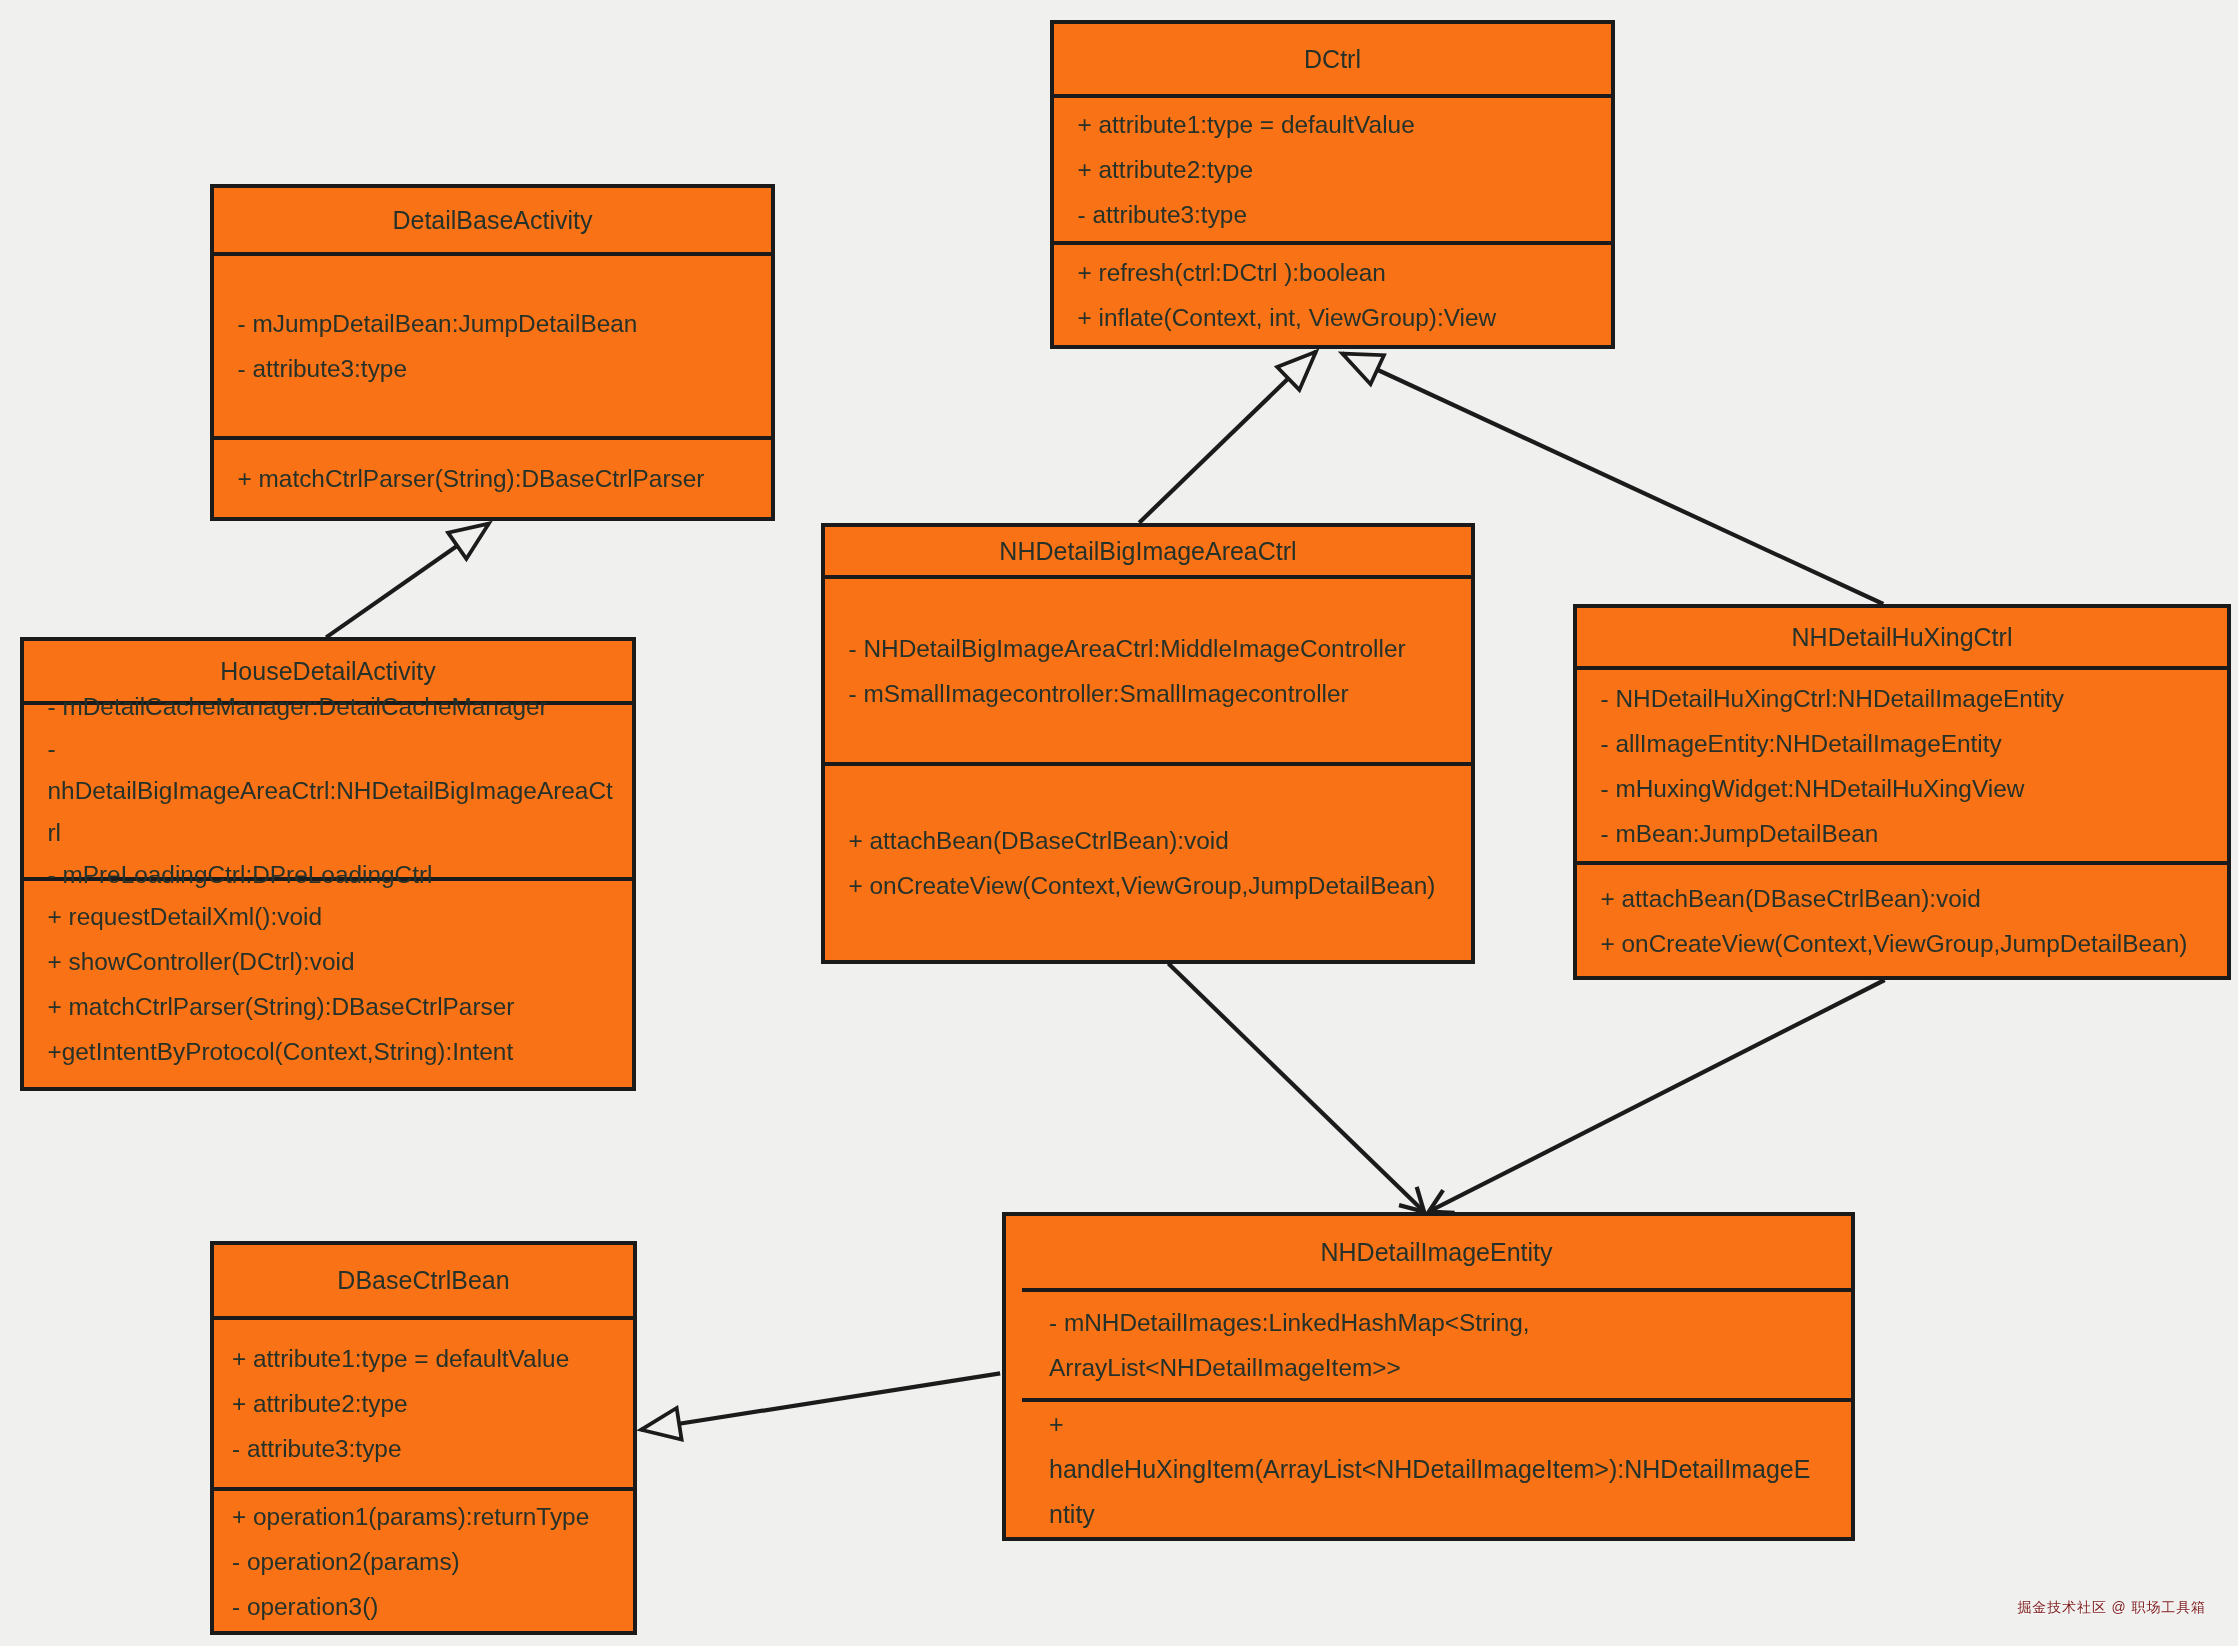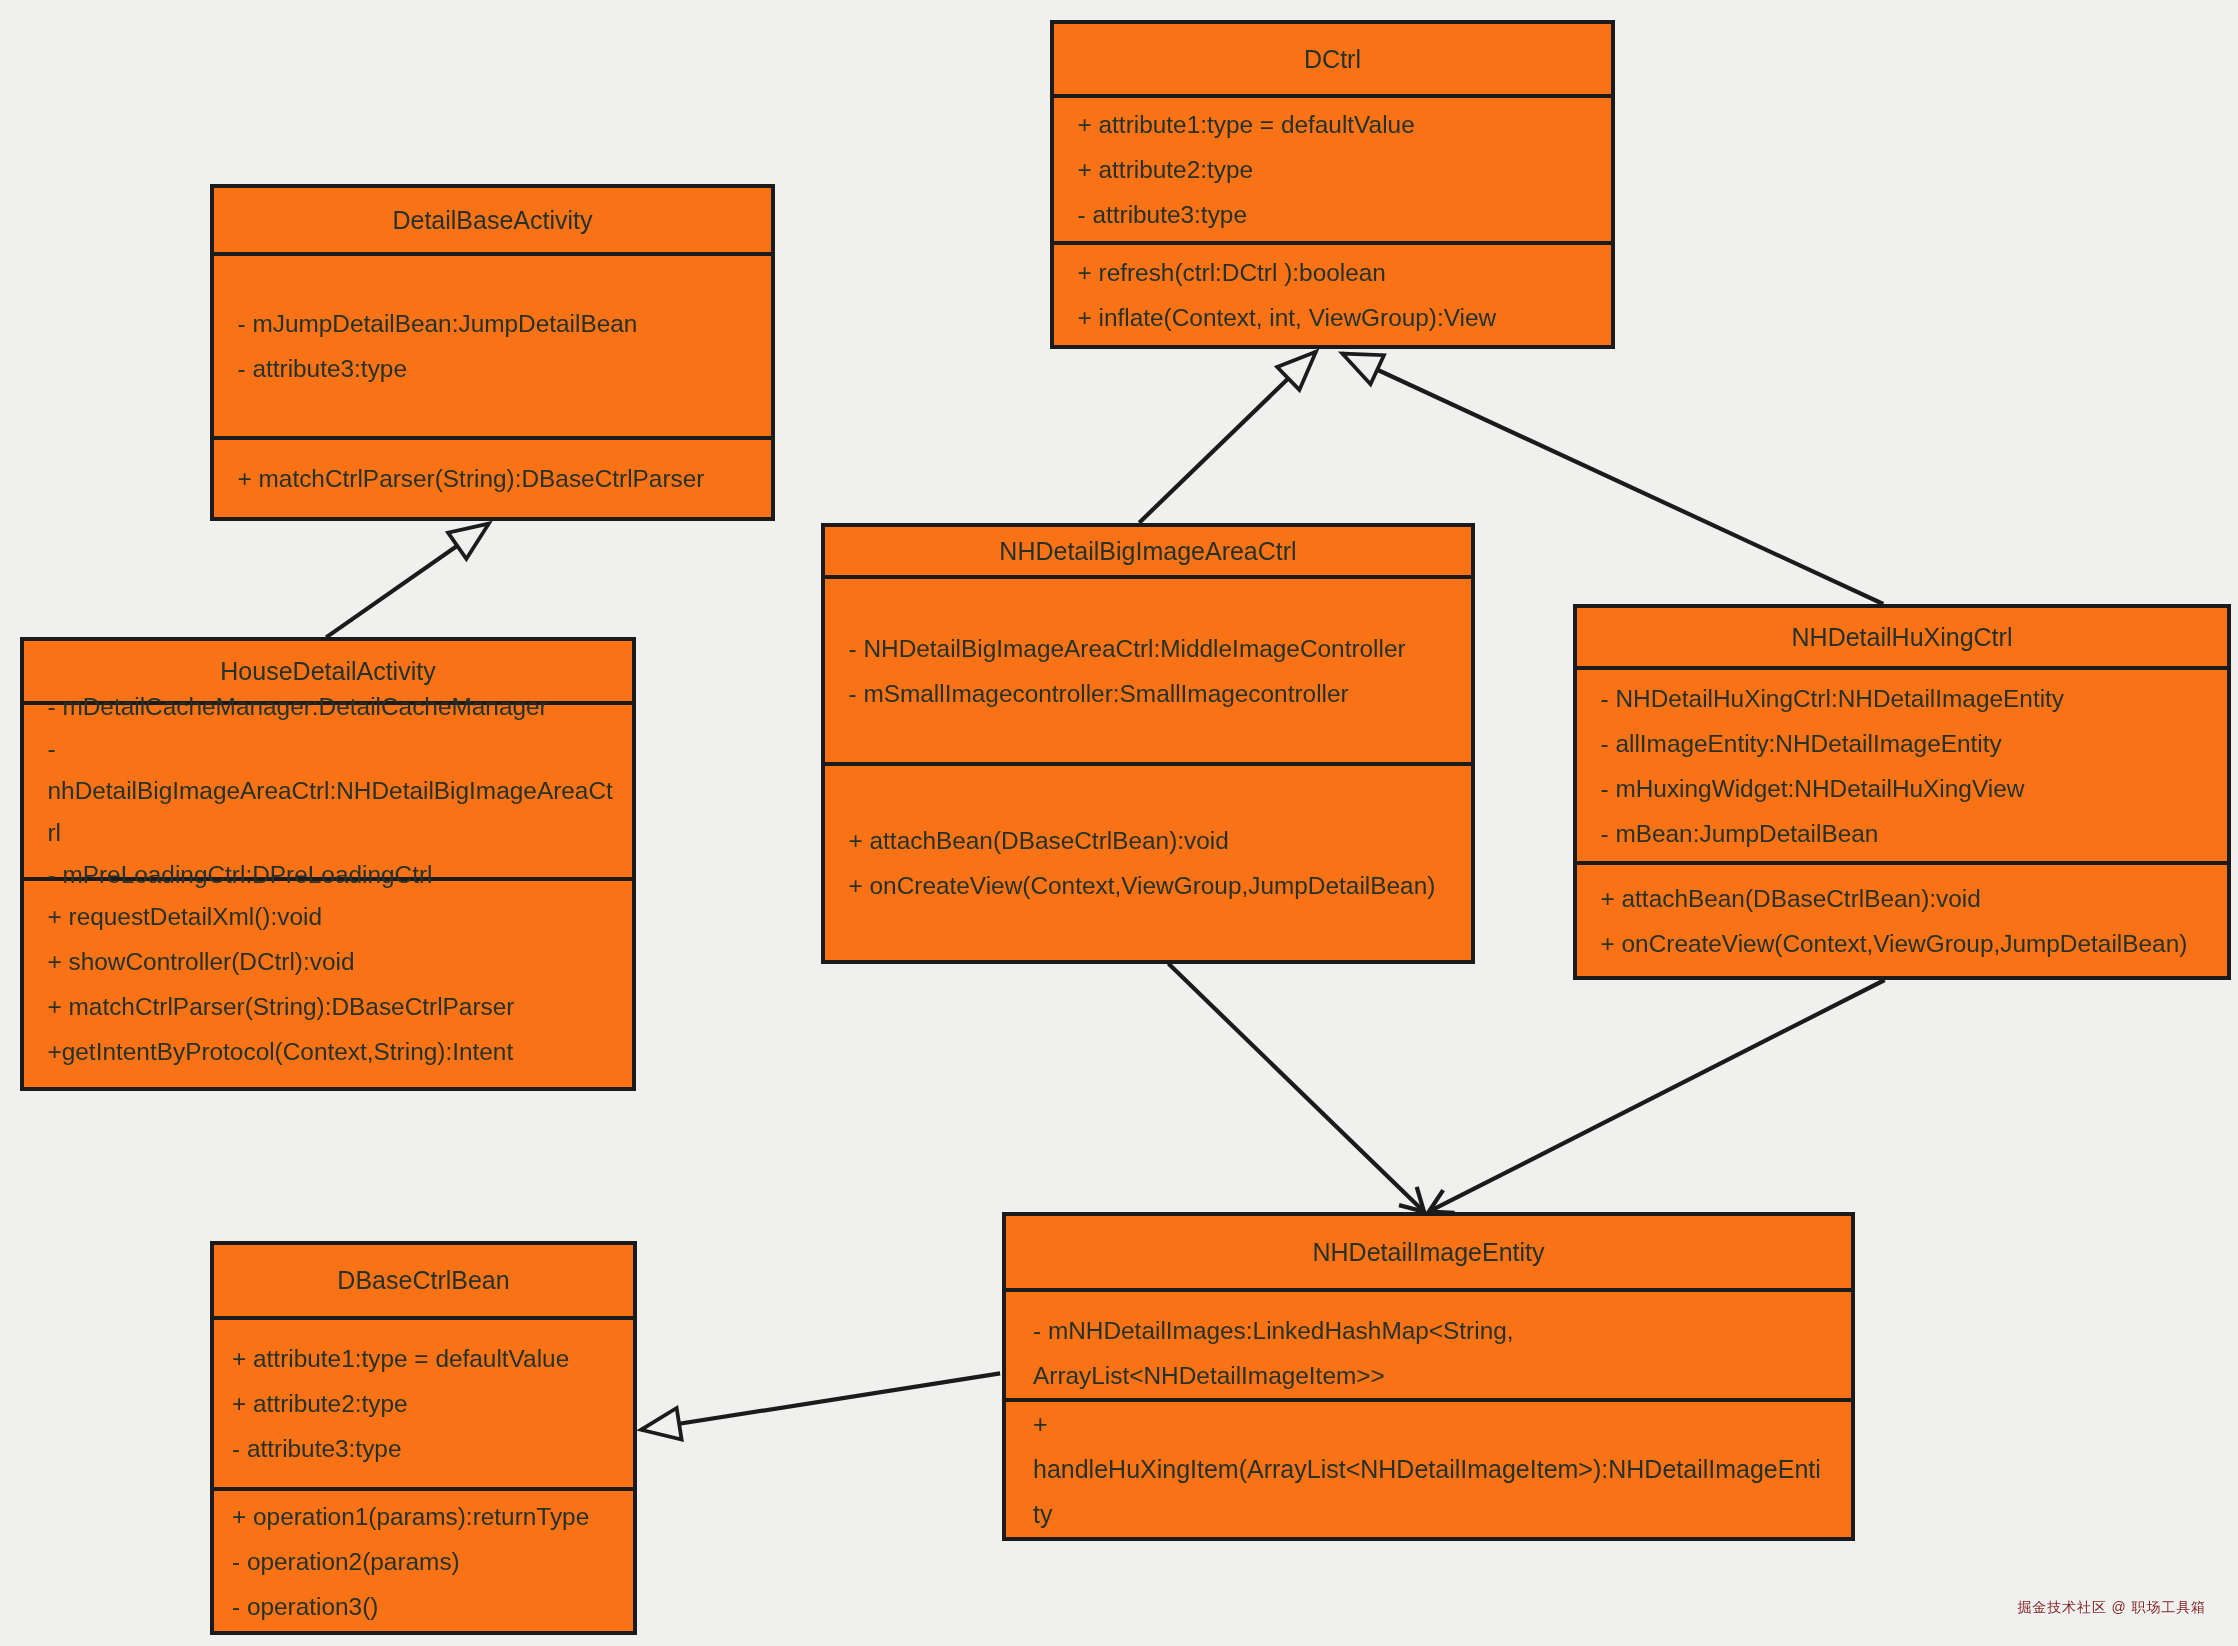--- a/index.html
+++ b/index.html
@@ -50,21 +50,21 @@
     font-size: 24.4px;
   }
   .line {
     line-height: 45px;
     overflow-wrap: anywhere;
     word-break: break-word;
     white-space: normal;
   }
   .lh-tight .line { line-height: 42px; }
   .pad-narrow { padding-left: 18px; padding-right: 12.2px; }
-  .pad-wide   { padding-left: 27px; padding-right: 27px; justify-content: flex-end; }
+  .pad-wide   { padding-left: 27px; padding-right: 27px; }
   .fs-53      { font-size: 25px; }
 
   svg.arrows {
     position: absolute;
     left: 0; top: 0;
     pointer-events: none;
   }
 
   .watermark {
     position: absolute;
@@ -153,21 +153,21 @@
       <div class="line">+ attribute2:type</div>
       <div class="line">- attribute3:type</div>
     </div>
     <div class="cls-methods pad-narrow">
       <div class="line">+ operation1(params):returnType</div>
       <div class="line">- operation2(params)</div>
       <div class="line">- operation3()</div>
     </div>
   </div>
 
-  <div class="cls" style="left:1002px; top:1212px; width:853px; height:329px;">
+  <div class="cls" style="left:1002px; top:1212px; width:853px; height:329px;padding-left:16px;">
     <div class="cls-title" style="height:76px">NHDetailImageEntity</div>
     <div class="cls-attrs pad-wide" style="height:110px">
       <div class="line">- mNHDetailImages:LinkedHashMap&lt;String, ArrayList&lt;NHDetailImageItem&gt;&gt;</div>
     </div>
     <div class="cls-methods pad-wide fs-53">
       <div class="line">+ handleHuXingItem(ArrayList&lt;NHDetailImageItem&gt;):NHDetailImageEntity</div>
     </div>
   </div>
 
   <svg class="arrows" width="2239" height="1647" viewBox="0 0 4764 3504">

